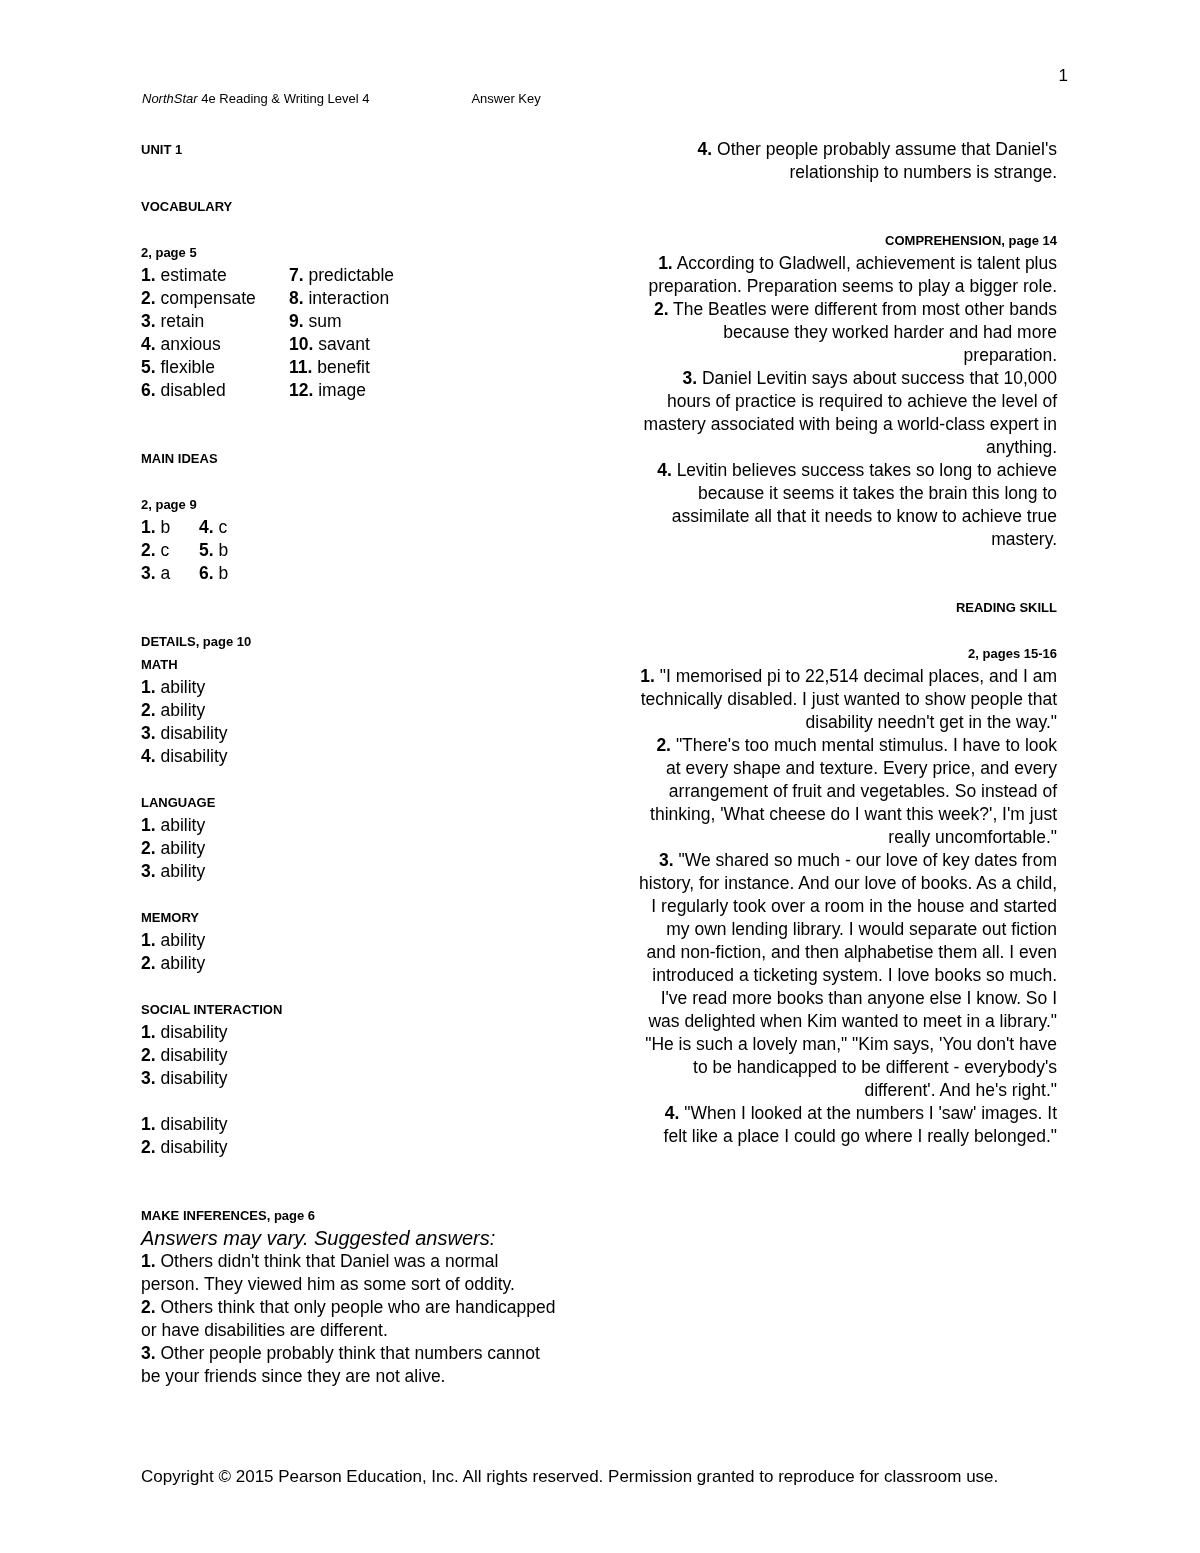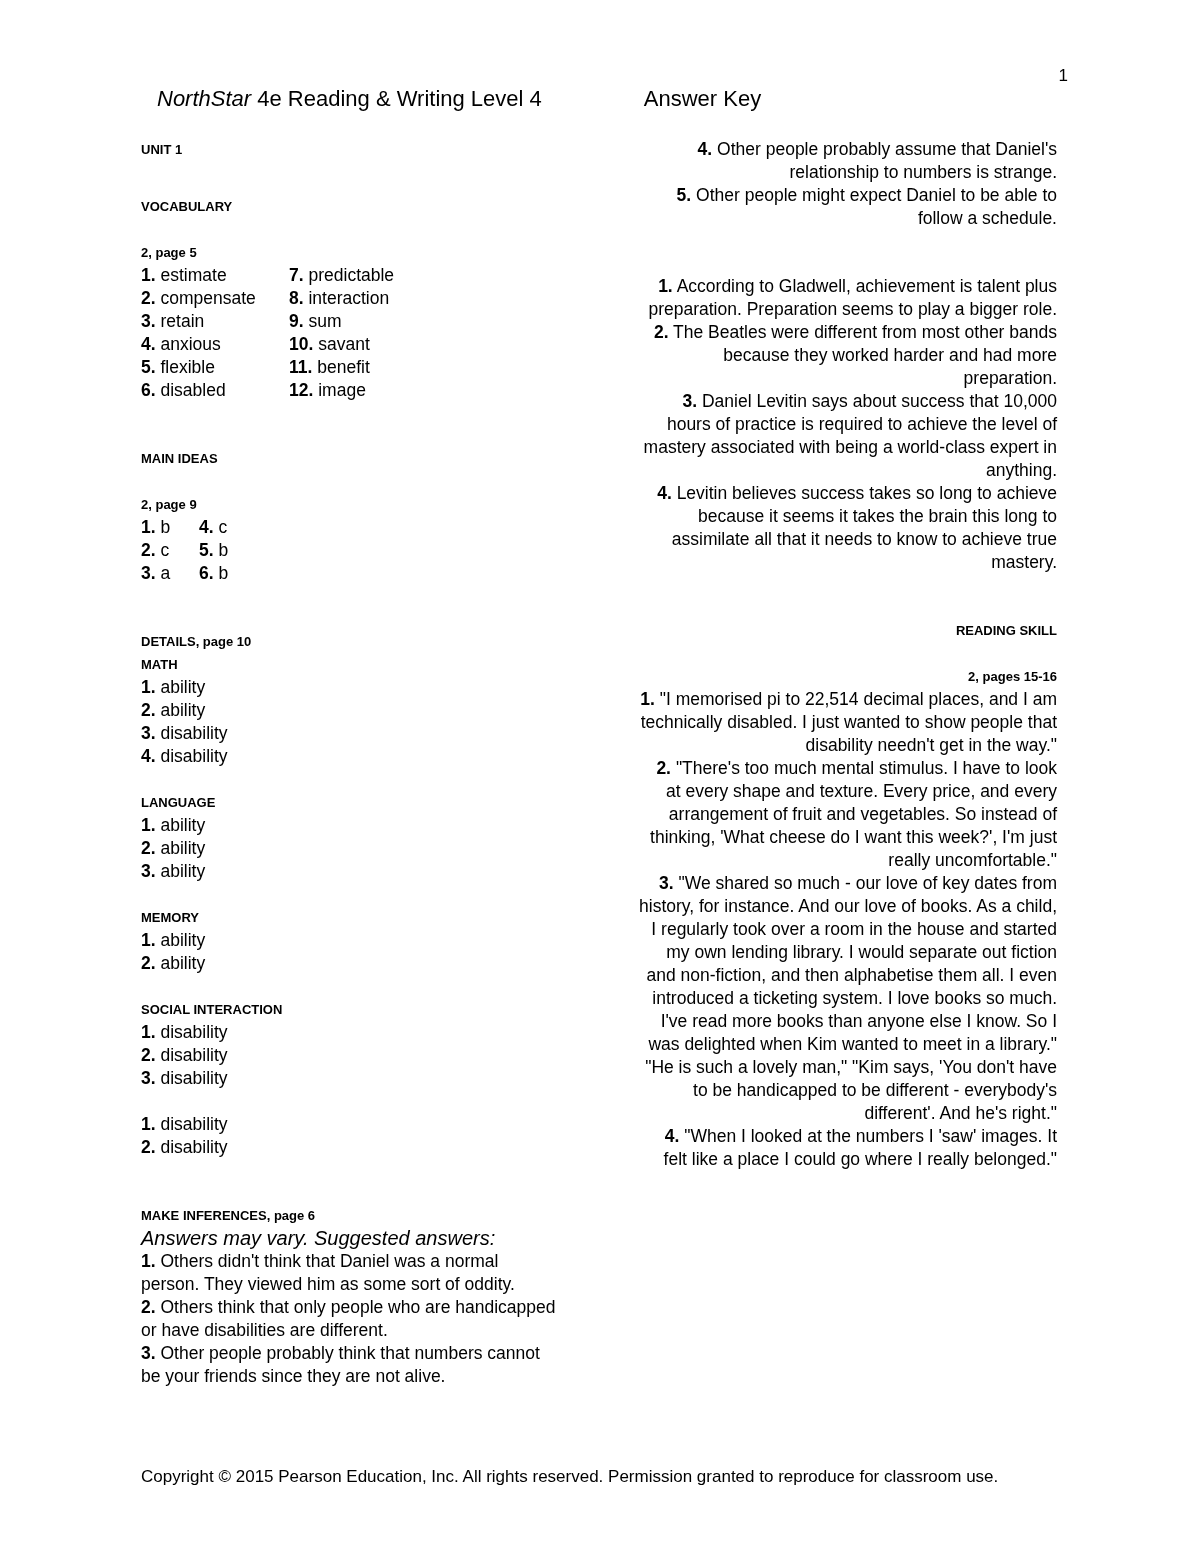--- a/index.html
+++ b/index.html
@@ -24,23 +24,23 @@
     top: 66px;
     left: 0;
     width: 1068px;
     text-align: right;
     font-size: 17px;
     line-height: 20px;
   }
   .header {
     position: absolute;
     top: 88px;
-    left: 157px;
+    left: 142px;
     width: 930px;
-    font-size: 22px;
+    font-size: 13px;
     line-height: 22px;
     white-space: nowrap;
   }
   .header .hdr-title { font-style: normal; }
   .header .hdr-italic { font-style: italic; }
   .header .hdr-answerkey {
     display: inline-block;
     margin-left: 102px;
   }
   .columns {
@@ -224,25 +224,25 @@
       <div class="italic-note">Answers may vary. Suggested answers:</div>
       <p class="para"><b>1.</b> <span>Others didn't think that Daniel was a normal person. They viewed him as some sort of oddity.</span></p>
       <p class="para"><b>2.</b> <span>Others think that only people who are handicapped or have disabilities are different.</span></p>
       <p class="para"><b>3.</b> <span>Other people probably think that numbers cannot be your friends since they are not alive.</span></p>
 
     </div>
 
     <div class="col col-right">
 
       <p class="para"><b>4.</b> <span>Other people probably assume that Daniel's relationship to numbers is strange.</span></p>
-      <p class="para"><b>5.</b> <span>Other people might expect Daniel to be able to follow a schedule.</span></p>
-
-      <div class="gap-lg"></div>
-      <div class="gap-md"></div>
-
+
+      <div class="gap-lg"></div>
+      <div class="gap-md"></div>
+
+      <div class="sec-head">COMPREHENSION, page 14</div>
       <p class="para"><b>1.</b> <span>According to Gladwell, achievement is talent plus preparation. Preparation seems to play a bigger role.</span></p>
       <p class="para"><b>2.</b> <span>The Beatles were different from most other bands because they worked harder and had more preparation.</span></p>
       <p class="para"><b>3.</b> <span>Daniel Levitin says about success that 10,000 hours of practice is required to achieve the level of mastery associated with being a world-class expert in anything.</span></p>
       <p class="para"><b>4.</b> <span>Levitin believes success takes so long to achieve because it seems it takes the brain this long to assimilate all that it needs to know to achieve true mastery.</span></p>
 
       <div class="gap-lg"></div>
       <div class="gap-md"></div>
 
       <div class="sec-head">READING SKILL</div>
       <div class="gap-lg"></div>

